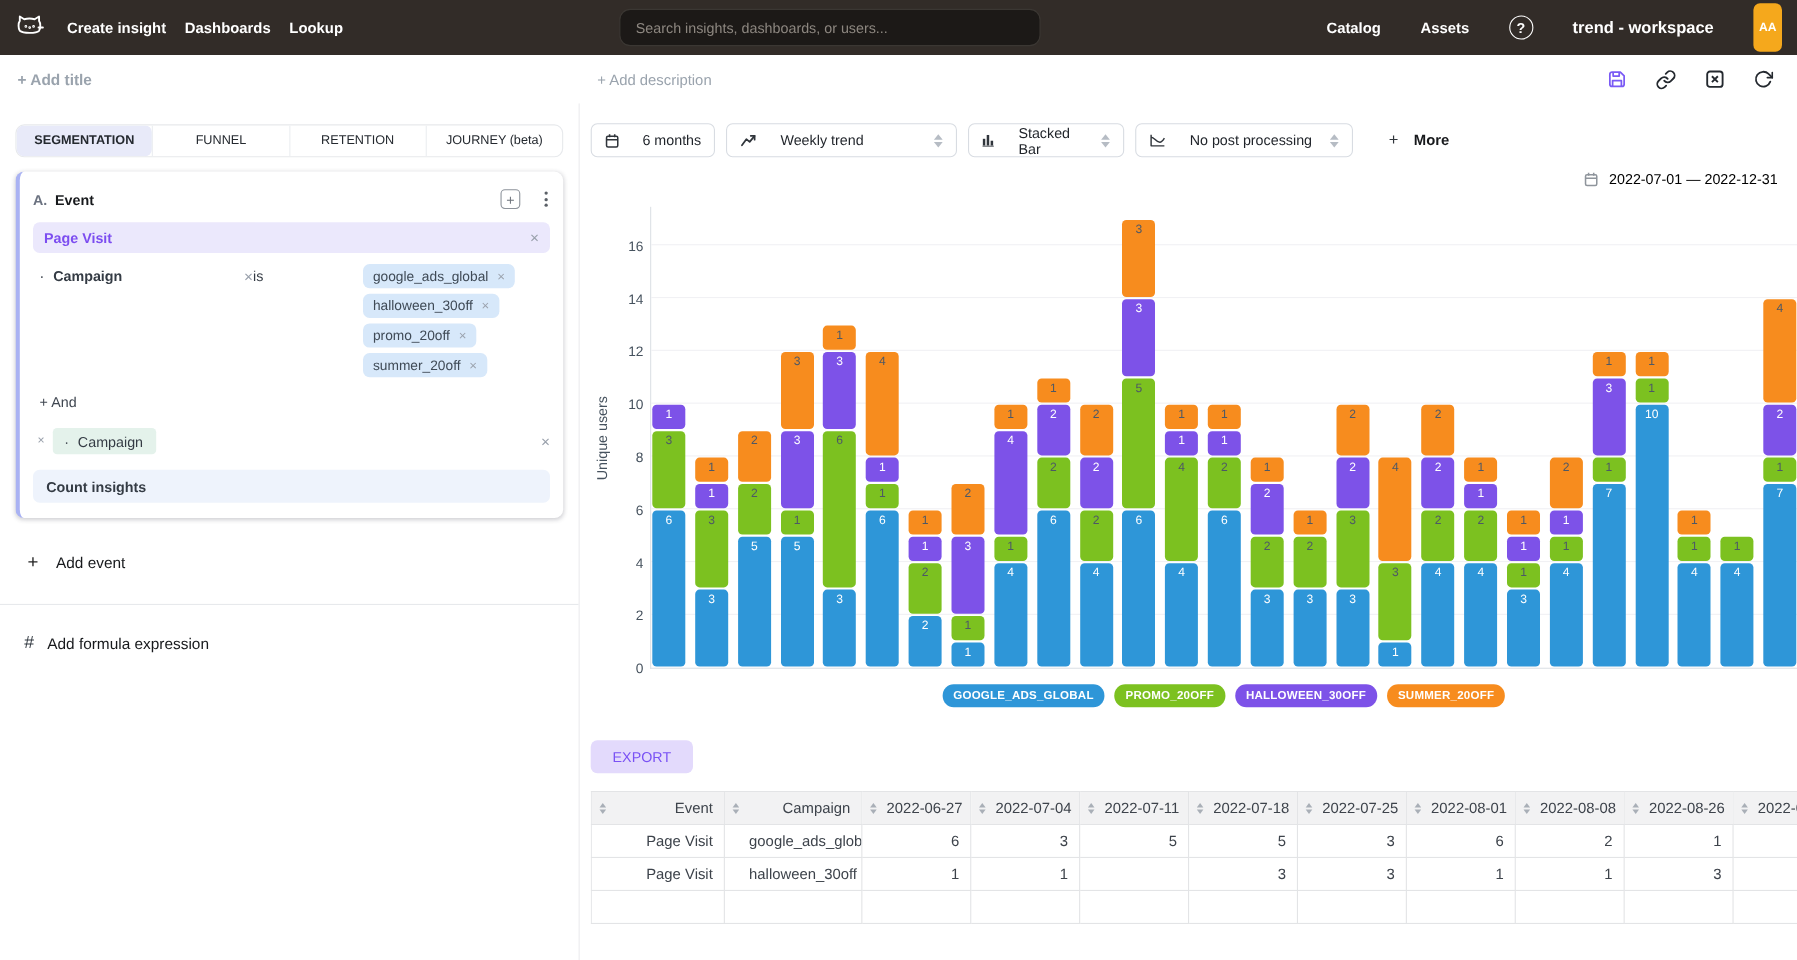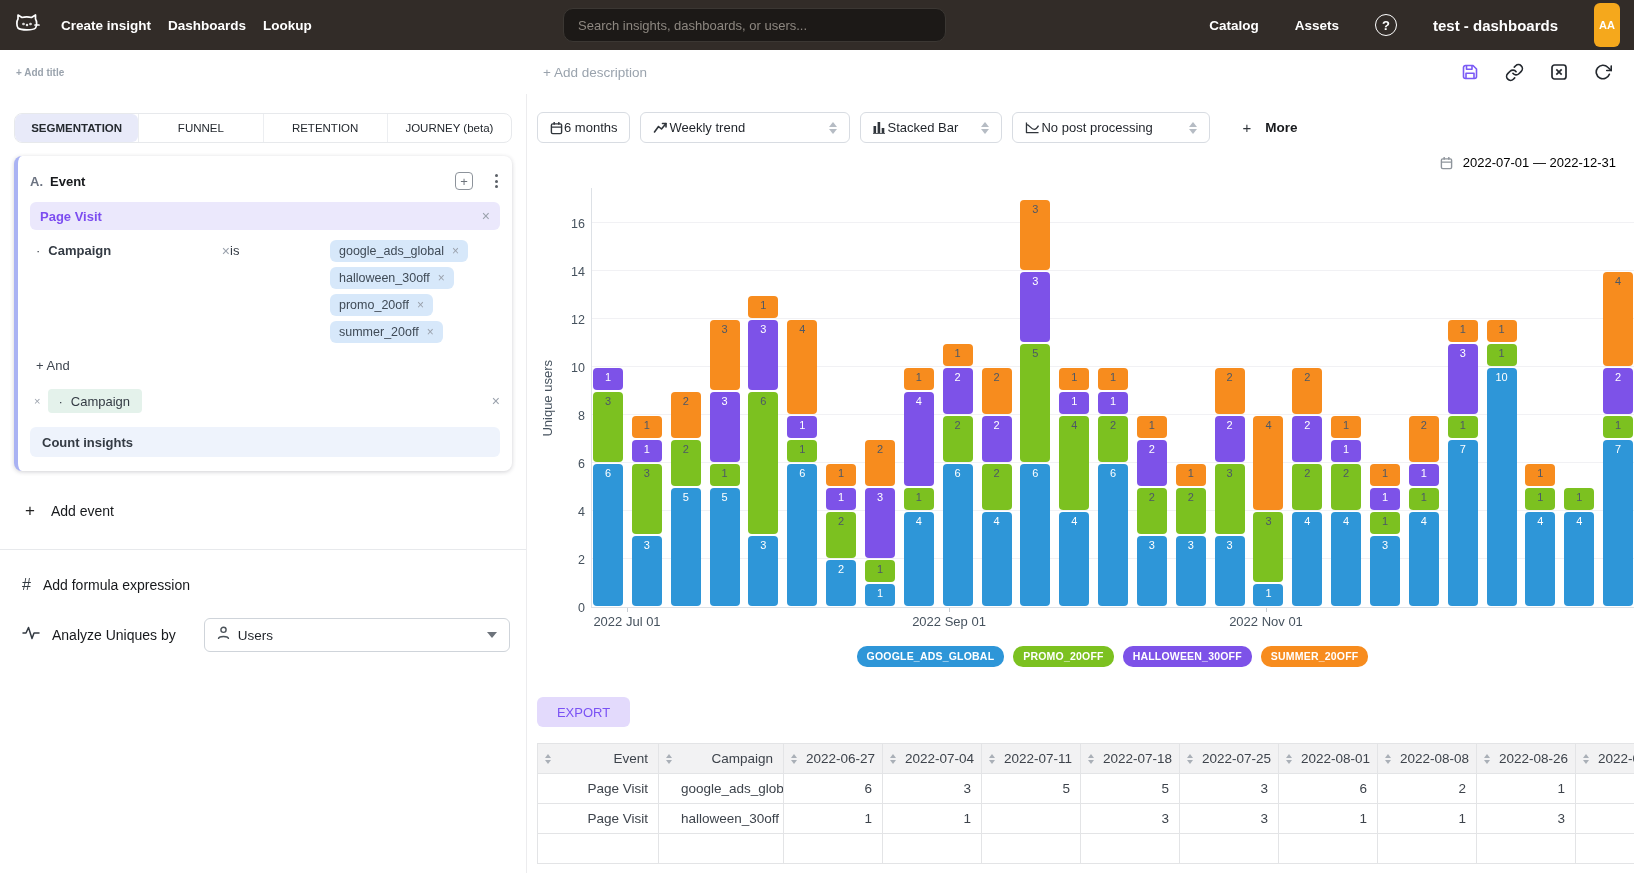--- a/index.html
+++ b/index.html
@@ -16,21 +16,21 @@
     outline:none; font-family:"Liberation Sans",sans-serif; }
   .searchbox::placeholder { color:#8d8780; }
   .help-circle { width:22px; height:22px; border:1.6px solid #fff; border-radius:50%; color:#fff;
     font-size:13px; font-weight:bold; display:flex; align-items:center; justify-content:center; }
   .workspace { color:#fff; font-size:15px; font-weight:bold; }
   .avatar { width:26px; height:44px; background:#f5a81c; border-radius:6px; color:#fff;
     font-size:11px; font-weight:bold; display:flex; align-items:center; justify-content:center; }
 
   
   .titlebar { height:44px; display:flex; align-items:center; position:relative; }
-  .add-title { margin-left:16px; color:#9aa3ad; font-size:10px; font-weight:bold; }
+  .add-title { margin-left:16px; color:#9aa3ad; font-size:14px; font-weight:bold; }
   .add-desc { position:absolute; left:543px; color:#9aa3ad; font-size:13.5px; }
   .tb-icons { position:absolute; right:22px; display:flex; align-items:center; gap:26px; }
   .tb-icons svg { display:block; }
 
   
   .main { display:flex; height:779px; }
   .left-panel { width:526px; padding:19px 14px 0 14px; flex:none; }
   .right-panel { flex:1; border-left:1px solid #ececee; padding:18px 0 0 10px; overflow:hidden; }
 
   
@@ -85,21 +85,21 @@
   .users-select { margin-left:28px; width:306px; height:34px; border:1px solid #cfd4da; border-radius:6px;
     display:flex; align-items:center; padding:0 12px; cursor:pointer; }
   .users-select .val { font-size:13.5px; color:#1f2329; margin-left:8px; flex:1; }
   .caret-down { width:0; height:0; border-left:5px solid transparent; border-right:5px solid transparent;
     border-top:6px solid #6d737b; }
 
   
   .toolbar { display:flex; align-items:center; gap:10px; }
   .tool-btn { height:31px; border:1px solid #d8dce2; border-radius:6px; background:#fff; display:flex;
     align-items:center; padding:0 12px; font-size:13px; color:#1f2329; cursor:pointer; }
-  .tool-btn .t { margin-left:1px; }
+  .tool-btn .t { margin-left:21px; }
   .updown { margin-left:auto; display:flex; flex-direction:column; gap:2px; padding-left:14px; }
   .tri-u { width:0; height:0; border-left:4px solid transparent; border-right:4px solid transparent; border-bottom:5px solid #b6bcc4; }
   .tri-d { width:0; height:0; border-left:4px solid transparent; border-right:4px solid transparent; border-top:5px solid #b6bcc4; }
   .w-trend { width:210px; } .w-chart { width:142px; } .w-post { width:198px; }
   .more-btn { display:flex; align-items:center; gap:14px; margin-left:22px; cursor:pointer; }
   .more-btn .p { font-size:15px; color:#30353b; }
   .more-btn .m { font-size:13.5px; font-weight:bold; color:#17191c; }
 
   .daterange { margin-top:12px; display:flex; justify-content:flex-end; align-items:center; gap:10px;
     padding-right:18px; color:#000000; font-size:13px; cursor:pointer; }
@@ -154,21 +154,21 @@
     </svg>
   </span>
   <span class="nav-link">Create insight</span>
   <span class="nav-link">Dashboards</span>
   <span class="nav-link">Lookup</span>
   <input class="searchbox" placeholder="Search insights, dashboards, or users..." style="">
   <div class="nav-right">
     <span class="nav-link" style="margin-left:0">Catalog</span>
     <span class="nav-link" style="margin-left:0">Assets</span>
     <span class="help-circle">?</span>
-    <span class="workspace">test - dashboards</span>
+    <span class="workspace">trend - workspace</span>
     <span class="avatar">AA</span>
   </div>
 </div>
 
 <div class="titlebar">
   <span class="add-title">+ Add title</span>
   <span class="add-desc">+ Add description</span>
   <div class="tb-icons">
     <span>
       <svg width="18" height="18" viewBox="0 0 18 18" fill="none" stroke="#7a5af5" stroke-width="1.6" stroke-linejoin="round">
@@ -264,38 +264,20 @@
 
     <div class="add-event">
       <span class="plus-g">+</span>
       <span>Add event</span>
     </div>
     <div class="divider"></div>
     <div class="formula">
       <span class="hash-g">#</span>
       <span>Add formula expression</span>
     </div>
-    <div class="analyze">
-      <span>
-        <svg width="18" height="14" viewBox="0 0 18 14" fill="none" stroke="#333a42" stroke-width="1.5" stroke-linejoin="round" stroke-linecap="round">
-          <path d="M1 7 H4 L6.5 1.5 L10 12.5 L12 7 H17"></path>
-        </svg>
-      </span>
-      <span class="lbl">Analyze Uniques by</span>
-      <div class="users-select">
-        <span>
-          <svg width="13" height="14" viewBox="0 0 13 14" fill="none" stroke="#4b5259" stroke-width="1.4">
-            <circle cx="6.5" cy="3.8" r="2.6"></circle>
-              <path d="M1.5 13 C1.5 9.6 11.5 9.6 11.5 13"></path>
-          </svg>
-        </span>
-        <span class="val">Users</span>
-        <span class="caret-down"></span>
-      </div>
-    </div>
   </div>
 
   <div class="right-panel">
     <div class="toolbar">
       <div class="tool-btn">
         <svg width="13" height="14" viewBox="0 0 14 15" fill="none" stroke="#30353b" stroke-width="1.5">
             <rect x="1.5" y="3" width="11" height="10.5" rx="1.5"></rect>
             <path d="M4.5 1 v3 M9.5 1 v3 M1.5 6.5 h11"></path>
           </svg>
         <span class="t">6 months</span>
@@ -522,28 +504,20 @@
             <div class="seg" style="height: 94px; background: rgb(46, 150, 216); color: rgb(255, 255, 255);">4</div>
           </div>
           <div class="bar" style="left: 1011.1px; width: 30px;">
             <div class="seg" style="height: 94px; background: rgb(247, 140, 30); color: rgb(77, 88, 102);">4</div>
             <div class="seg" style="height: 46px; background: rgb(125, 82, 232); color: rgb(255, 255, 255);">2</div>
             <div class="seg" style="height: 22px; background: rgb(124, 193, 32); color: rgb(77, 88, 102);">1</div>
             <div class="seg" style="height: 166px; background: rgb(46, 150, 216); color: rgb(255, 255, 255);">7</div>
           </div>
         </div>
     </div>
-    <div class="xlabels" id="xlabels">
-        <span class="xtick" style="left: 36px;"></span>
-        <span class="xlab" style="left: 36px;">2022 Jul 01</span>
-        <span class="xtick" style="left: 358px;"></span>
-        <span class="xlab" style="left: 358px;">2022 Sep 01</span>
-        <span class="xtick" style="left: 675px;"></span>
-        <span class="xlab" style="left: 675px;">2022 Nov 01</span>
-      </div>
     <div class="legend" id="legend">
         <span class="pill" style="background: rgb(46, 150, 216);">GOOGLE_ADS_GLOBAL</span>
         <span class="pill" style="background: rgb(124, 193, 32);">PROMO_20OFF</span>
         <span class="pill" style="background: rgb(125, 82, 232);">HALLOWEEN_30OFF</span>
         <span class="pill" style="background: rgb(247, 140, 30);">SUMMER_20OFF</span>
       </div>
 
     <button class="export-btn">EXPORT</button>
 
     <div class="tablewrap">

